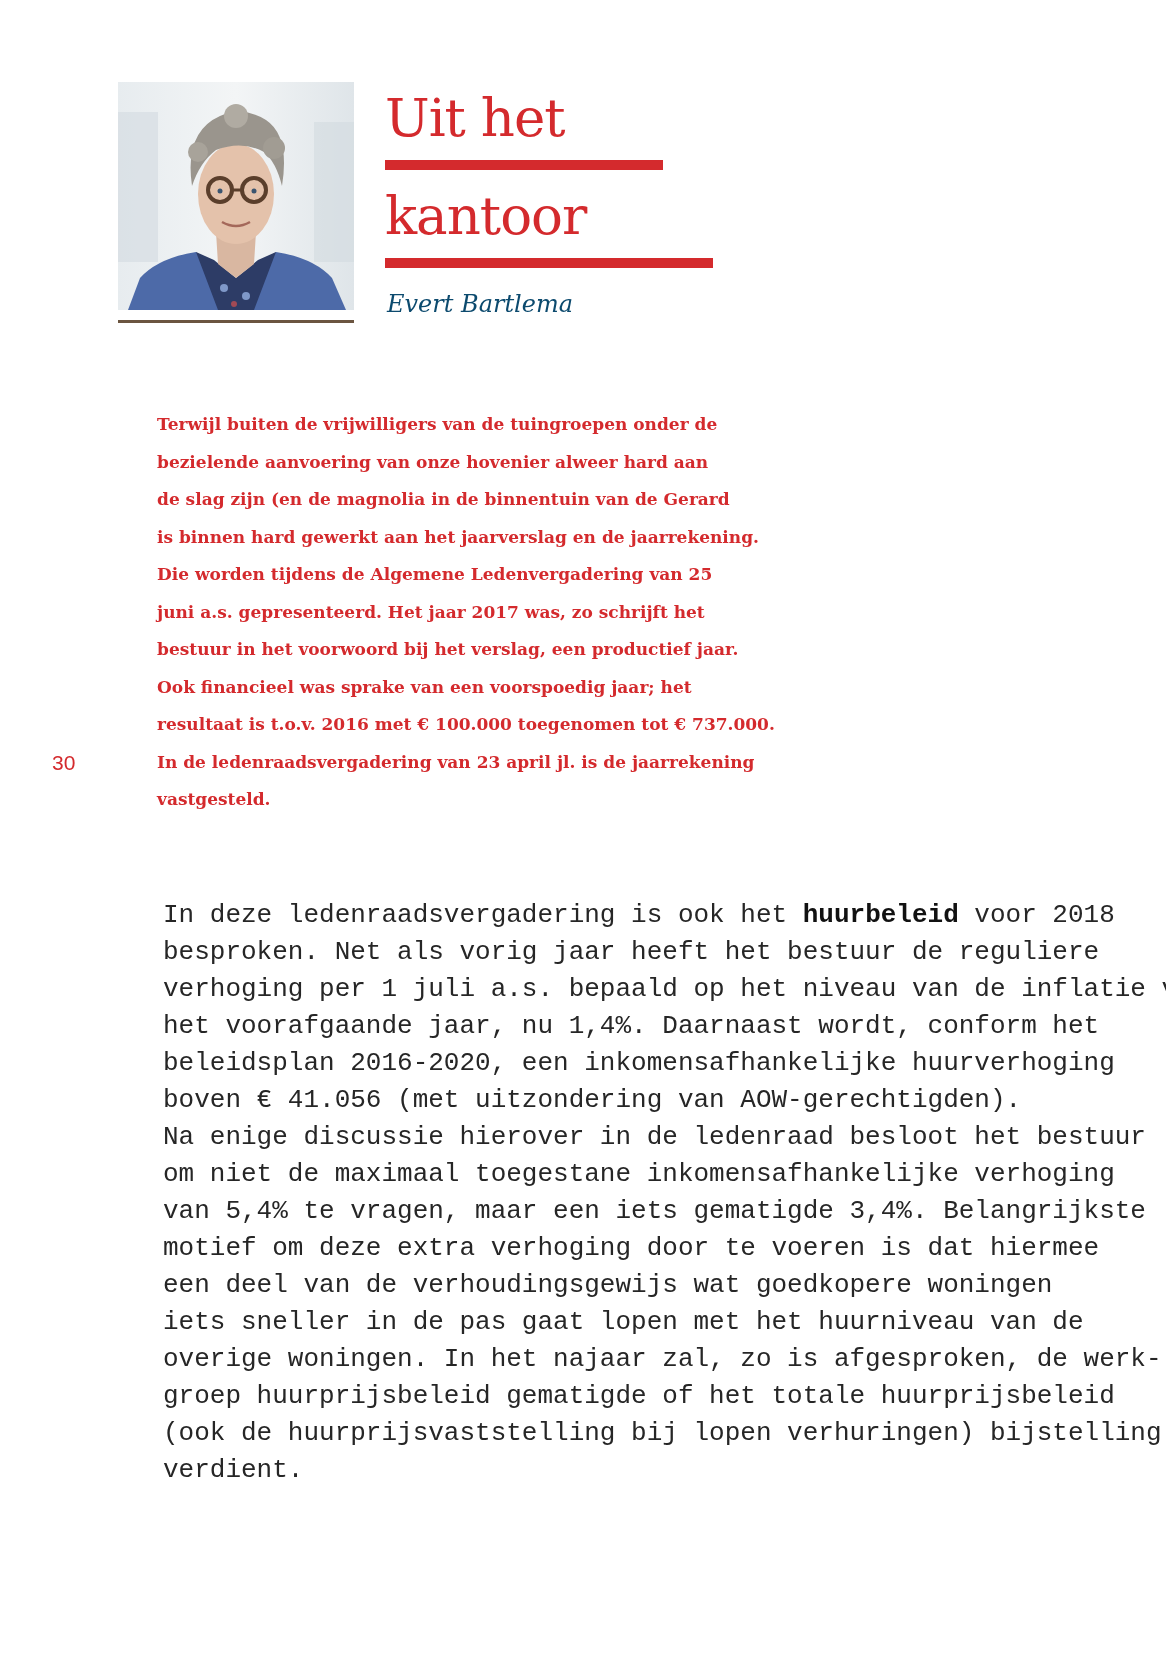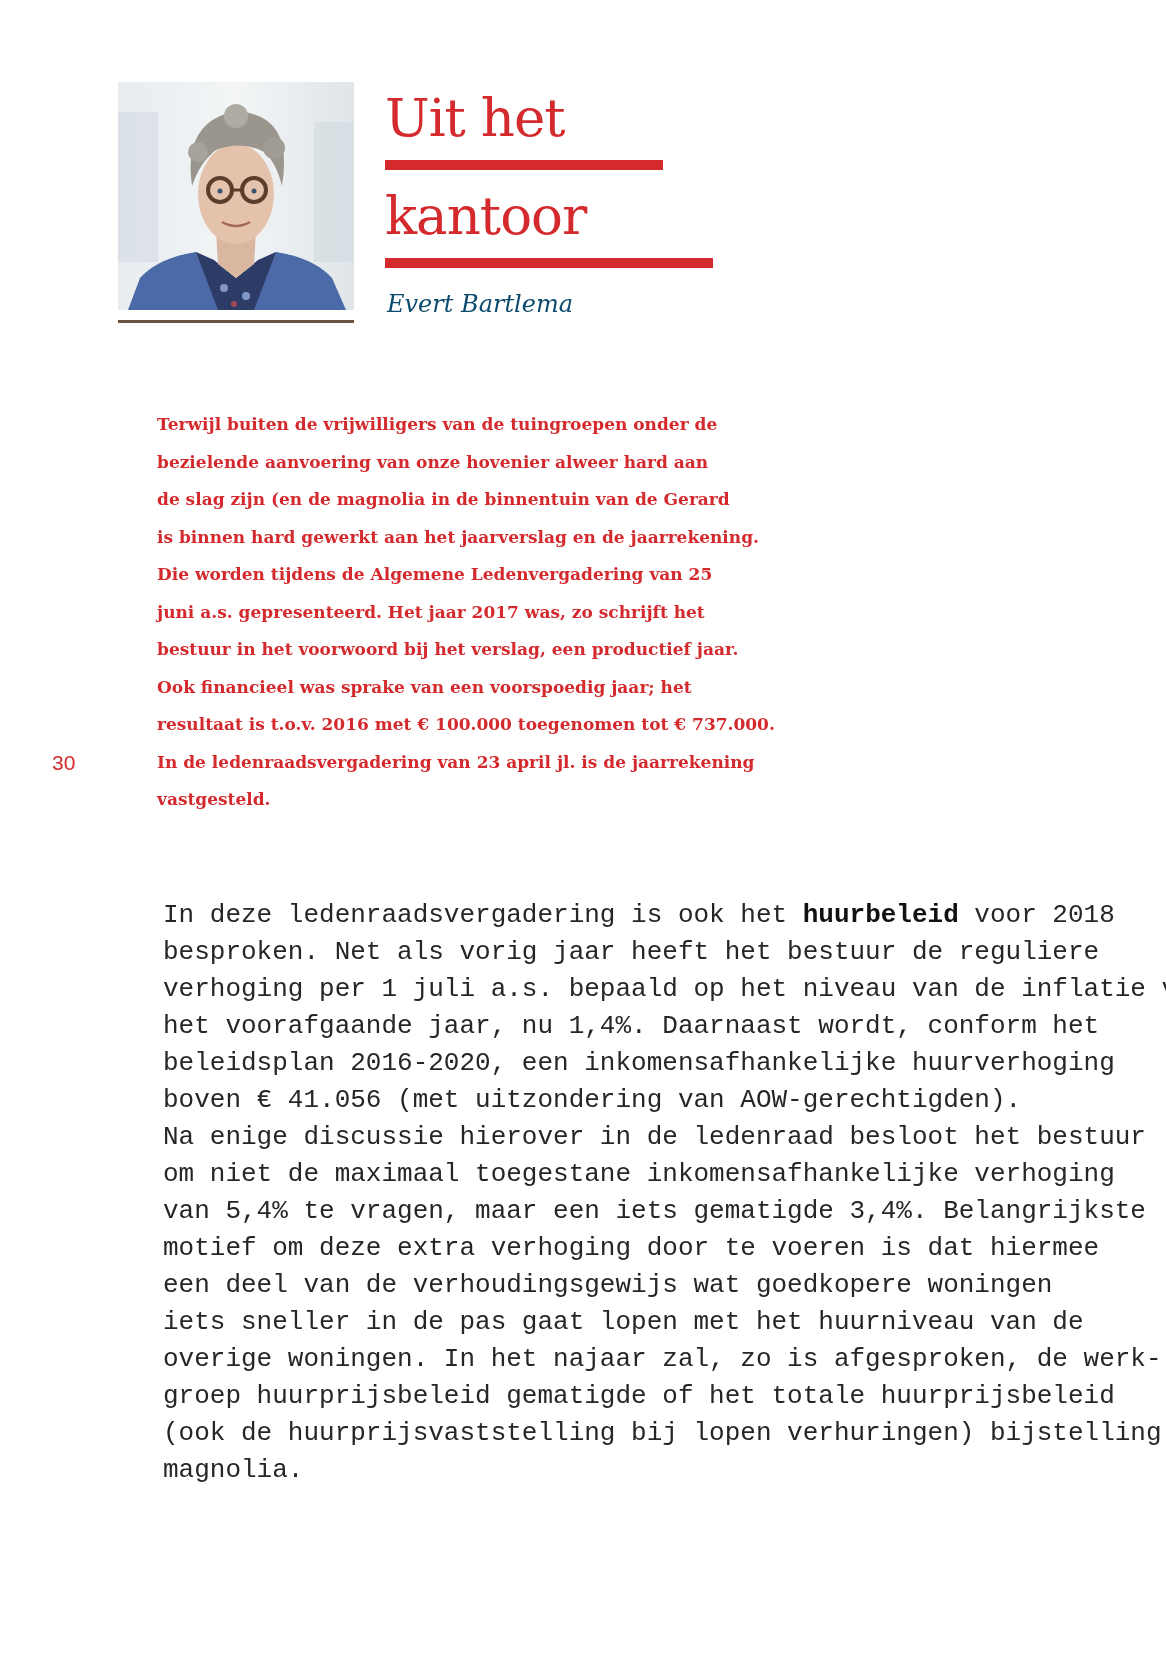--- a/index.html
+++ b/index.html
@@ -195,16 +195,16 @@
     <span class="ln">boven € 41.056 (met uitzondering van AOW-gerechtigden).</span>
     <span class="ln">Na enige discussie hierover in de ledenraad besloot het bestuur</span>
     <span class="ln">om niet de maximaal toegestane inkomensafhankelijke verhoging</span>
     <span class="ln">van 5,4% te vragen, maar een iets gematigde 3,4%. Belangrijkste</span>
     <span class="ln">motief om deze extra verhoging door te voeren is dat hiermee</span>
     <span class="ln">een deel van de verhoudingsgewijs wat goedkopere woningen</span>
     <span class="ln">iets sneller in de pas gaat lopen met het huurniveau van de</span>
     <span class="ln">overige woningen. In het najaar zal, zo is afgesproken, de werk-</span>
     <span class="ln">groep huurprijsbeleid gematigde of het totale huurprijsbeleid</span>
     <span class="ln">(ook de huurprijsvaststelling bij lopen verhuringen) bijstelling</span>
-    <span class="ln">magnolia.</span>
+    <span class="ln">verdient.</span>
   </div>
 
 </div>
 
 </body></html>

